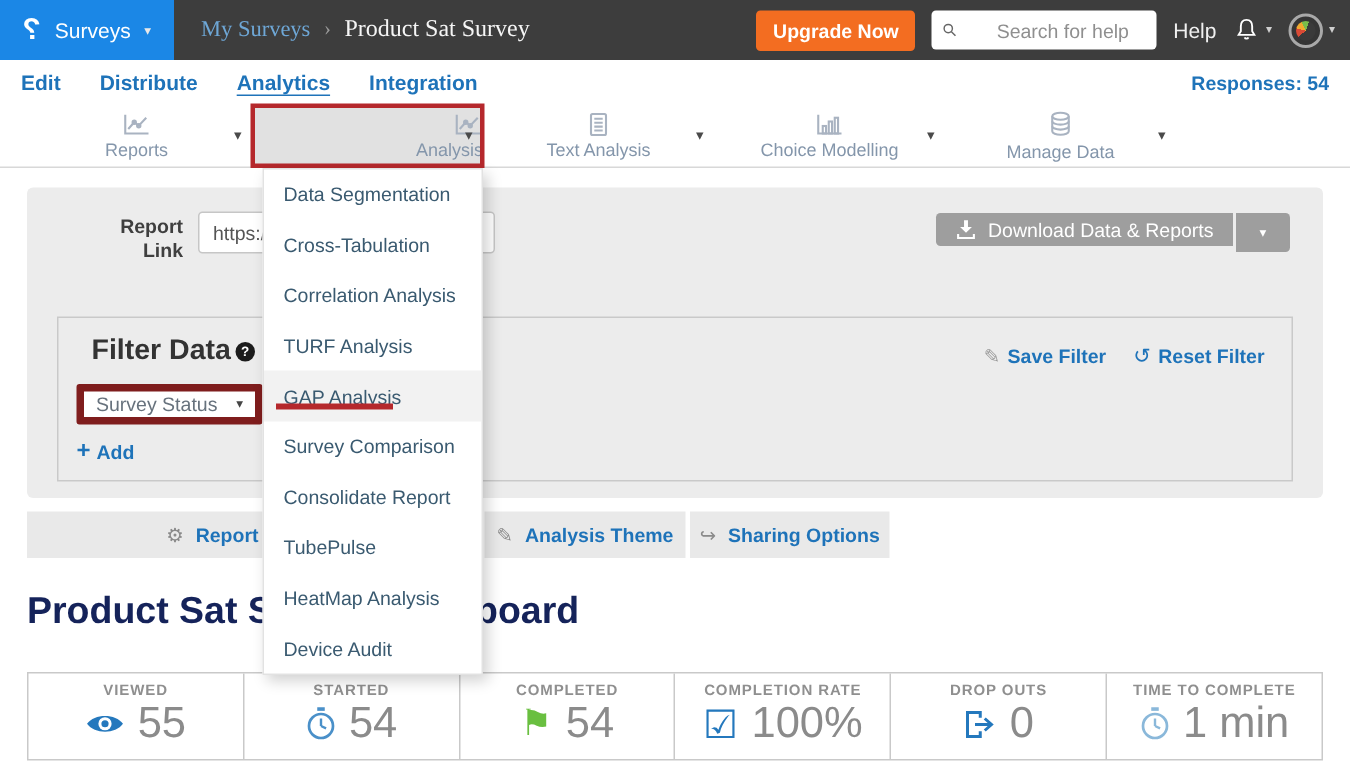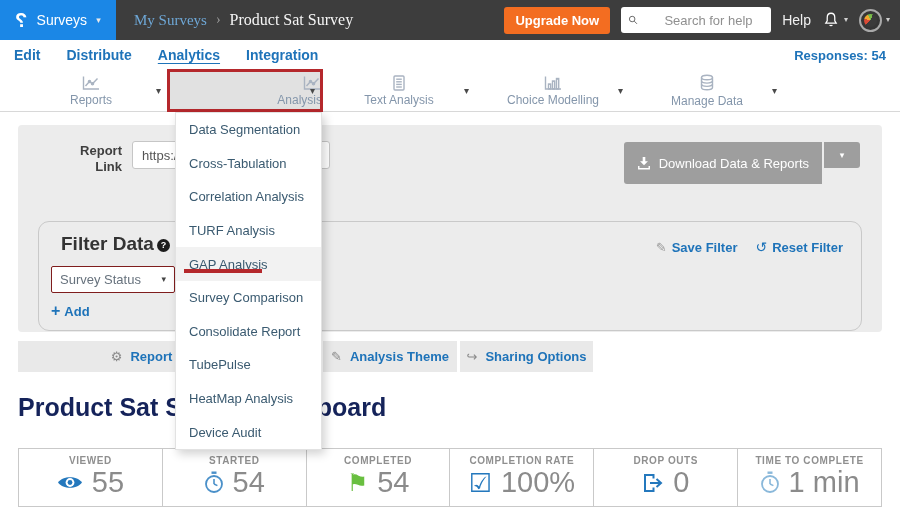--- a/index.html
+++ b/index.html
@@ -40,31 +40,31 @@
   .tool svg { stroke:#a9b3c1; fill:none; stroke-width:1.4; }
   .tool-label { font-size:12px; color:#8496ab; margin-top:2px; }
   .tool .caret { position:absolute; right:7px; top:16px; color:#4a4a4a; font-size:10px; }
   .tool.highlighted { background:#e1e1e1; outline:3px solid var(--annotation-red); outline-offset:-2px;align-items:flex-end; }
 
   
   .panel { position:absolute; top:125px; left:18px; width:864px; height:207px; background:#ececec; border-radius:4px; }
   .report-label { position:absolute; top:18px; left:40px; width:64px; text-align:right; font-size:13px; font-weight:bold; color:#3f3f3f; line-height:16px; }
   .report-input { position:absolute; top:16px; left:114px; width:198px; height:28px; background:#fff; border:1px solid #c6c6c6; border-radius:3px; font-size:13px; color:#555; padding:0 9px; font-family:inherit; }
   .download-group { position:absolute; top:17px; right:22px; display:flex; gap:2px; }
-  .dl-main { background:#9e9e9e; border:none; color:#fff; height:42px; font-size:13px; display:flex; align-items:center; gap:8px; padding:0 13px; border-radius:3px 0 0 3px; cursor:pointer; font-family:inherit; }
+  .dl-main { background:#9e9e9e; border:none; color:#fff; height:22px; font-size:13px; display:flex; align-items:center; gap:8px; padding:0 13px; border-radius:3px 0 0 3px; cursor:pointer; font-family:inherit; }
   .dl-caret { background:#9e9e9e; border:none; color:#fff; width:36px; height:26px; border-radius:0 3px 3px 0; font-size:9px; cursor:pointer; }
 
-  .filter-box { position:absolute; top:96px; left:20px; right:20px; height:110px; border:1px solid #c9c9c9; border-radius:11px; }
+  .filter-box { position:absolute; top:86px; left:20px; right:20px; height:110px; border:1px solid #c9c9c9; border-radius:0; }
   .filter-title { position:absolute; top:11px; left:22px; font-size:19px; font-weight:bold; color:#333; }
   .help-circle { display:inline-block; width:13px; height:13px; border-radius:50%; background:#1c1c1c; color:#fff; font-size:9px; font-weight:bold; text-align:center; line-height:13px; vertical-align:2px; margin-left:3px; cursor:pointer; }
   .filter-actions { position:absolute; top:17px; right:18px; display:flex; gap:18px; }
   .filter-action { display:flex; align-items:center; gap:5px; color:var(--link-blue); font-size:13px; font-weight:bold; cursor:pointer; }
   .pencil-ic { color:#9a9a9a; font-size:13px; font-weight:normal; }
   .reset-ic { color:var(--link-blue); font-size:14px; font-weight:normal; }
-  .survey-select { position:absolute; top:44px; left:12px; width:124px; height:27px; background:#fff; border:1px solid #7f1d1d; border-radius:2px; display:flex; align-items:center; justify-content:space-between; padding:0 8px; font-size:13px; color:#67727d; cursor:pointer; }
+  .survey-select { position:absolute; top:44px; left:12px; width:124px; height:27px; background:#fff; border:5px solid #7f1d1d; border-radius:2px; display:flex; align-items:center; justify-content:space-between; padding:0 8px; font-size:13px; color:#67727d; cursor:pointer; }
   .survey-select .caret { color:#444; font-size:9px; }
   .add-link { position:absolute; top:80px; left:12px; display:flex; align-items:center; gap:4px; color:var(--link-blue); font-size:13px; font-weight:bold; cursor:pointer; }
   .plus-ic { font-size:16px; font-weight:bold; }
 
   
   .tabs { position:absolute; top:341px; left:18px; display:flex; gap:3px; height:31px; }
   .tab { background:#e9e9e9; display:flex; align-items:center; justify-content:center; gap:8px; color:var(--link-blue); font-size:13px; font-weight:bold; cursor:pointer; }
   .tab-ic { color:#8a8a8a; font-size:13px; font-weight:normal; }
   .tab.t1 { width:302px; }
   .tab.t2 { width:134px; }

